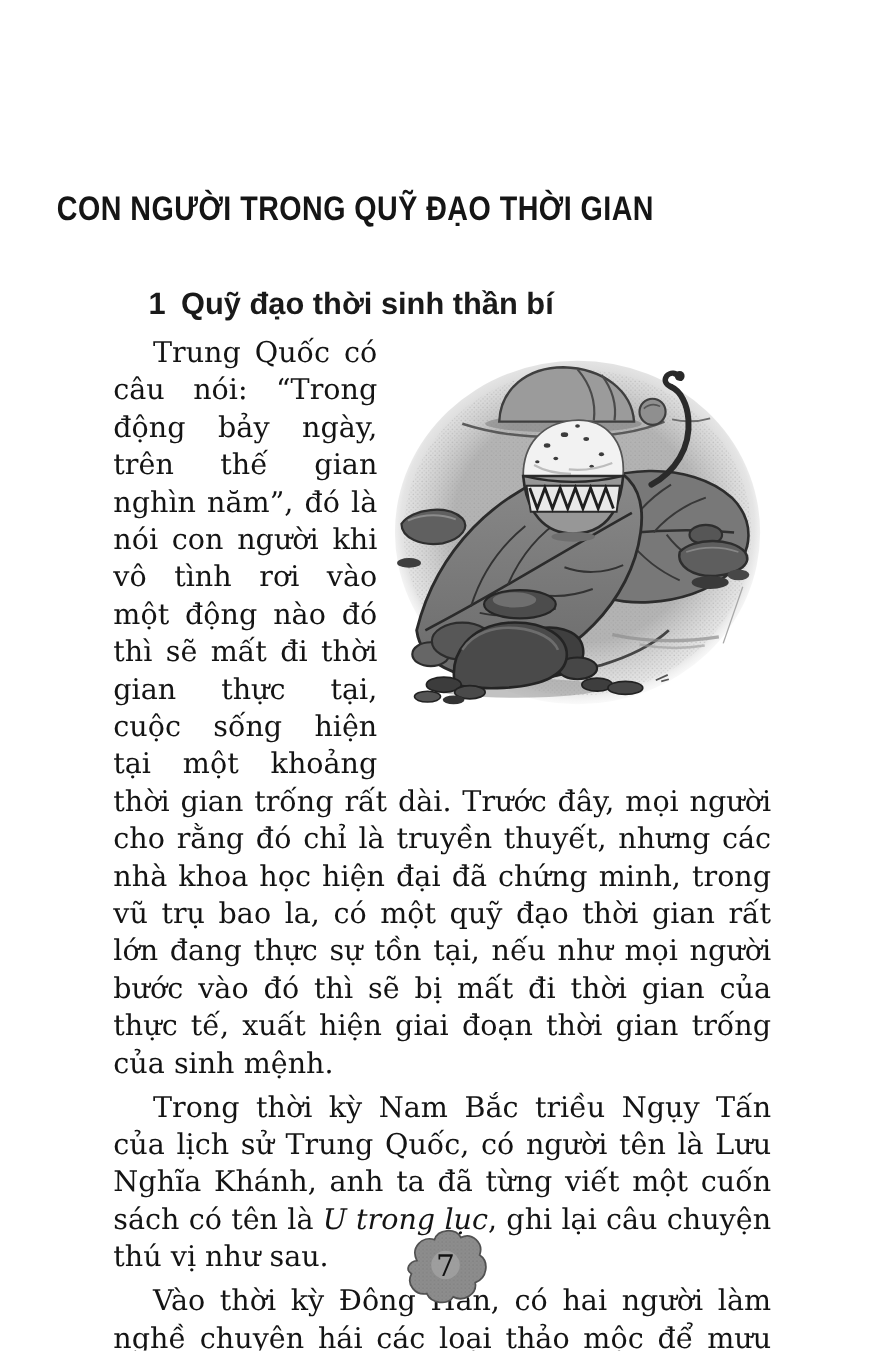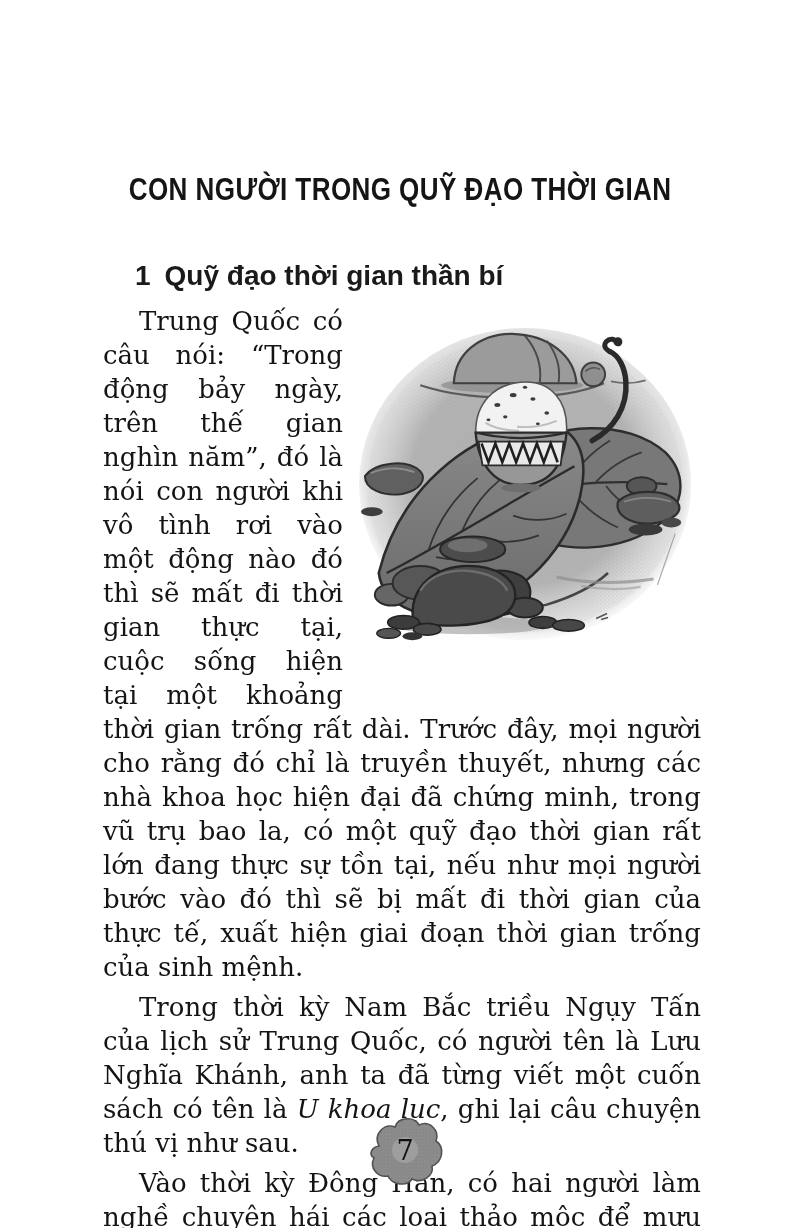--- a/index.html
+++ b/index.html
@@ -10,21 +10,20 @@
     position: relative;
     width: 800px;
     height: 1228px;
     background: #ffffff;
     overflow: hidden;
     color: #161616;
     font-family: "DejaVu Serif", "Liberation Serif", serif;
   }
   .title {
     margin: 172px 0 0 0;
-    text-align: center;
     font-family: "Liberation Sans", "DejaVu Sans", sans-serif;
     font-weight: 700;
     font-size: 31px;
     line-height: 36px;
     color: #151515;
     white-space: nowrap;
   }
   .title .squeeze {
     display: inline-block;
     transform: scaleX(0.84);
@@ -72,21 +71,21 @@
   }
 </style>
 </head>
 <body>
 
 <div class="page">
 
   <h1 class="title"><span class="squeeze">CON NGƯỜI TRONG QUỸ ĐẠO THỜI GIAN</span></h1>
 
   <h2 class="section-heading">
-    <span class="num">1</span><span>Quỹ đạo thời gian thần bí</span>
+    <span class="num">1</span><span>Quỹ đạo thời sinh thần bí</span>
   </h2>
 
   <div class="body-text">
     <p>
       <span class="figure">
 
         <svg width="336" height="330" viewBox="0 0 340 330" aria-hidden="true">
           <defs>
             <radialGradient id="bgGrad" cx="50%" cy="48%" r="55%">
               <stop offset="0%" stop-color="#b0b0b0"></stop>
@@ -197,21 +196,21 @@
             <ellipse cx="69" cy="307" rx="14" ry="6" fill="#4a4a4a" stroke="#222" stroke-width="1.6"></ellipse>
             <ellipse cx="30" cy="311" rx="12" ry="5" fill="#555555" stroke="#222" stroke-width="1.4"></ellipse>
             <ellipse cx="54" cy="314" rx="10" ry="4" fill="#333333"></ellipse>
             <ellipse cx="186" cy="300" rx="14" ry="6" fill="#3e3e3e" stroke="#222" stroke-width="1.6"></ellipse>
             <ellipse cx="212" cy="303" rx="16" ry="6" fill="#474747" stroke="#222" stroke-width="1.6"></ellipse>
             <path d="M 240 296 l 11 -5 m -6 6 l 7 -2" stroke="#555" stroke-width="1.6" fill="none"></path>
           </g>
         </svg>
       </span><span>Trung Quốc có câu nói: “Trong động bảy ngày, trên thế gian nghìn năm”, đó là nói con người khi vô tình rơi vào một động nào đó thì sẽ mất đi thời gian thực tại, cuộc sống hiện tại một khoảng thời gian trống rất dài. Trước đây, mọi người cho rằng đó chỉ là truyền thuyết, nhưng các nhà khoa học hiện đại đã chứng minh, trong vũ trụ bao la, có một quỹ đạo thời gian rất lớn đang thực sự tồn tại, nếu như mọi người bước vào đó thì sẽ bị mất đi thời gian của thực tế, xuất hiện giai đoạn thời gian trống của sinh mệnh.</span>
     </p>
-    <p><span>Trong thời kỳ Nam Bắc triều Ngụy Tấn của lịch sử Trung Quốc, có người tên là Lưu Nghĩa Khánh, anh ta đã từng viết một cuốn sách có tên là </span><span class="book-italic">U khoa lục</span><span>, ghi lại câu chuyện thú vị như sau.</span></p>
+    <p><span>Trong thời kỳ Nam Bắc triều Ngụy Tấn của lịch sử Trung Quốc, có người tên là Lưu Nghĩa Khánh, anh ta đã từng viết một cuốn sách có tên là </span><span class="book-italic">U trong lục</span><span>, ghi lại câu chuyện thú vị như sau.</span></p>
     <p><span>Vào thời kỳ Đông Hán, có hai người làm nghề chuyên hái các loại thảo mộc để mưu sinh, một người tên là Lưu Thần, một người khác tên là Nguyễn Triệu.</span></p>
   </div>
 
   <div class="page-number-flower">
     <svg width="80" height="74" viewBox="0 0 80 74" aria-hidden="true">
       <defs>
         <pattern id="flowerDots" width="3.5" height="3.5" patternUnits="userSpaceOnUse">
           <circle cx="1" cy="1" r="0.7" fill="#6f6f6f"></circle>
           <circle cx="2.6" cy="2.6" r="0.6" fill="#7d7d7d"></circle>
         </pattern>

